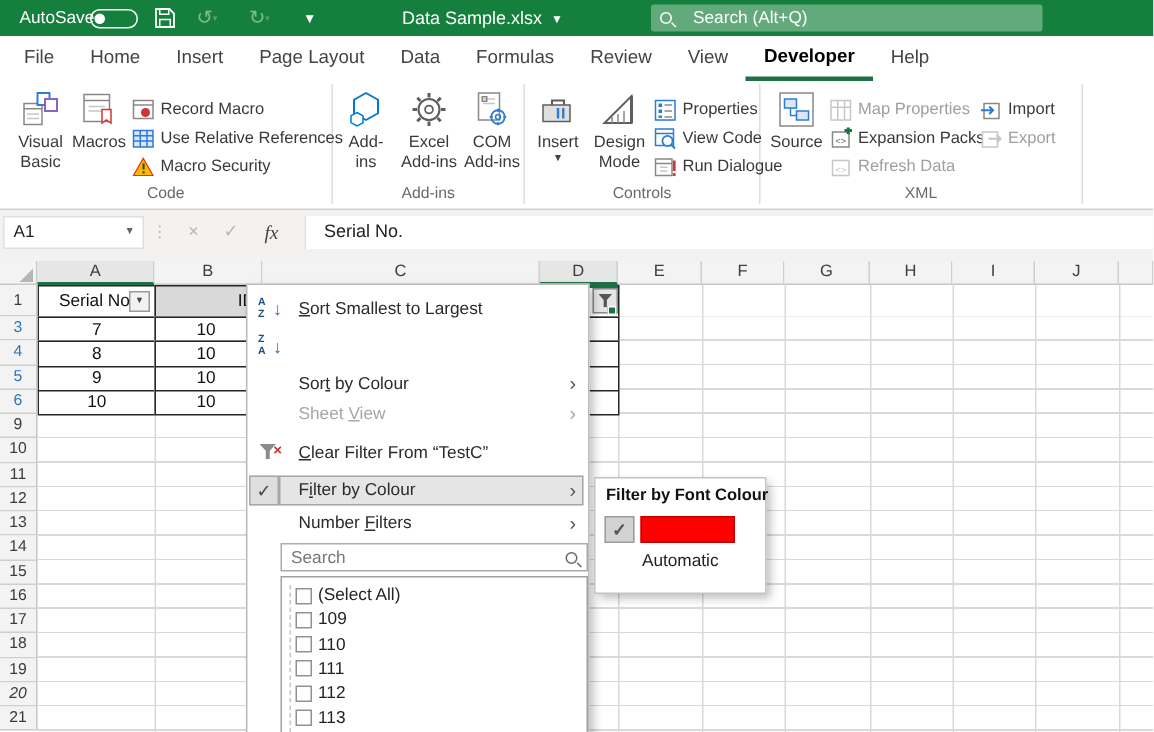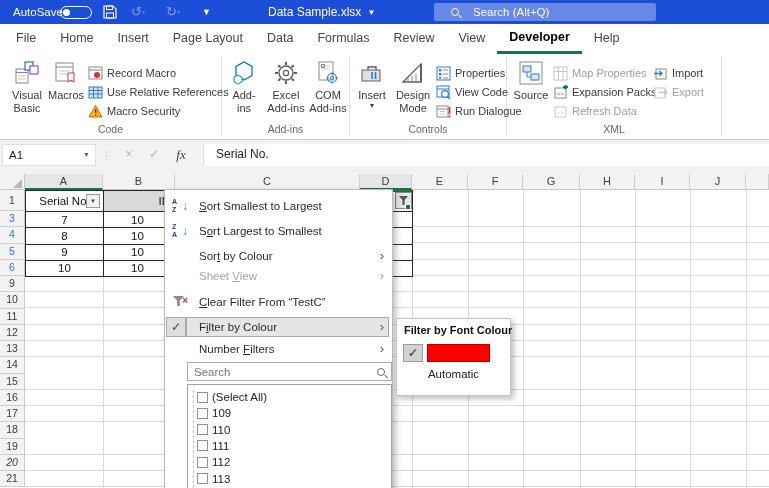--- a/index.html
+++ b/index.html
@@ -2,35 +2,35 @@
 <html><head>
 <meta charset="utf-8">
 <style>
   html,body{margin:0;padding:0;background:#fff;}
   #app{position:relative;width:769px;height:488px;overflow:hidden;
        font-family:"Liberation Sans",sans-serif;font-size:11px;color:#333;
        -webkit-font-smoothing:antialiased;}
   #app *{box-sizing:border-box;}
 
   
-  .titlebar{position:absolute;left:0;top:0;width:769px;height:24px;background:#1d4ed8;color:#fff;}
+  .titlebar{position:absolute;left:0;top:0;width:769px;height:24px;background:#15803d;color:#fff;}
   .tb-item{position:absolute;top:0;height:24px;line-height:24px;white-space:nowrap;}
   .autosave-label{left:13px;font-size:11.5px;}
   .toggle{left:60px;top:6px;height:13px;width:32px;border:1px solid #fff;border-radius:7px;}
   .toggle .knob{position:absolute;left:2px;top:2px;width:7px;height:7px;border-radius:50%;background:#fff;}
   .qat-icon{color:#fff;font-size:13px;}
   .save-icon{left:103px;}
   .undo-icon{left:131px;opacity:.45;}
   .redo-icon{left:166px;opacity:.45;}
   .mini-caret{font-size:6px;opacity:.6;position:relative;top:-2px;}
   .qat-custom{left:202px;font-size:9px;}
   .doc-title{left:268px;font-size:12px;}
   .doc-title .caret{font-size:8px;margin-left:6px;position:relative;top:-1px;}
-  .search-pill{position:absolute;left:434px;top:3px;width:222px;height:18px;border-radius:2px;
-     background:rgba(255,255,255,.33);display:flex;align-items:center;padding-left:17px;cursor:default;text-align:right;}
+  .search-pill{position:absolute;left:434px;top:3px;width:261px;height:18px;border-radius:2px;
+     background:rgba(255,255,255,.33);display:flex;align-items:center;padding-left:6px;cursor:default;text-align:right;}
   .search-pill .ph{color:#fff;font-size:11.5px;margin-left:14px;}
   .mag{position:relative;width:8px;height:8px;border:1.4px solid #fff;border-radius:50%;}
   .mag::after{content:"";position:absolute;left:6px;top:7px;width:4px;height:1.4px;background:#fff;transform:rotate(45deg);}
   .mag.dark{border-color:#666;}
   .mag.dark::after{background:#666;}
 
   
   .tabrow{position:absolute;left:0;top:24px;width:769px;height:30px;background:#fff;display:flex;padding-left:4px;}
   .rtab{padding:0 12px;line-height:29px;font-size:12.5px;color:#444;cursor:default;}
   .rtab.active{color:#000;font-weight:bold;border-bottom:3px solid #1e7145;line-height:27px;}
@@ -464,21 +464,20 @@
           <span class="ltrs">A<br>Z</span>
           <span class="arr">↓</span>
         </span>
       <span class="mlabel"><span class="ak">S</span><span>ort Smallest to Largest</span></span>
     </div>
     <div class="mi" style="top:31px;">
       <span class="sort-ic">
           <span class="ltrs">Z<br>A</span>
           <span class="arr">↓</span>
         </span>
-      <span class="mlabel"><span>S</span><span class="ak">o</span><span>rt Largest to Smallest</span></span>
     </div>
     <div class="mi" style="top:56px;">
       <span class="mlabel"><span>Sor</span><span class="ak">t</span><span> by Colour</span></span>
       <span class="sub">›</span>
     </div>
     <div class="mi disabled" style="top:76px;">
       <span class="mlabel"><span>Sheet </span><span class="ak">V</span><span>iew</span></span>
       <span class="sub">›</span>
     </div>
     <div class="mi" style="top:102px;">

